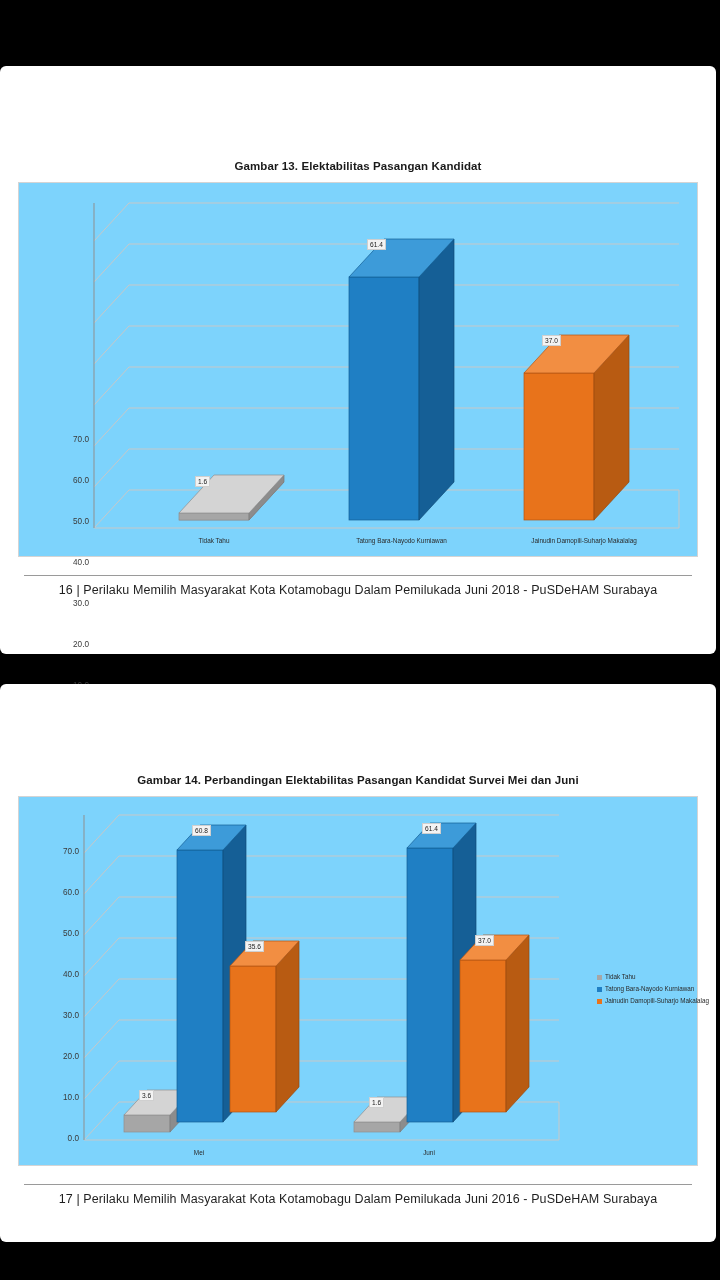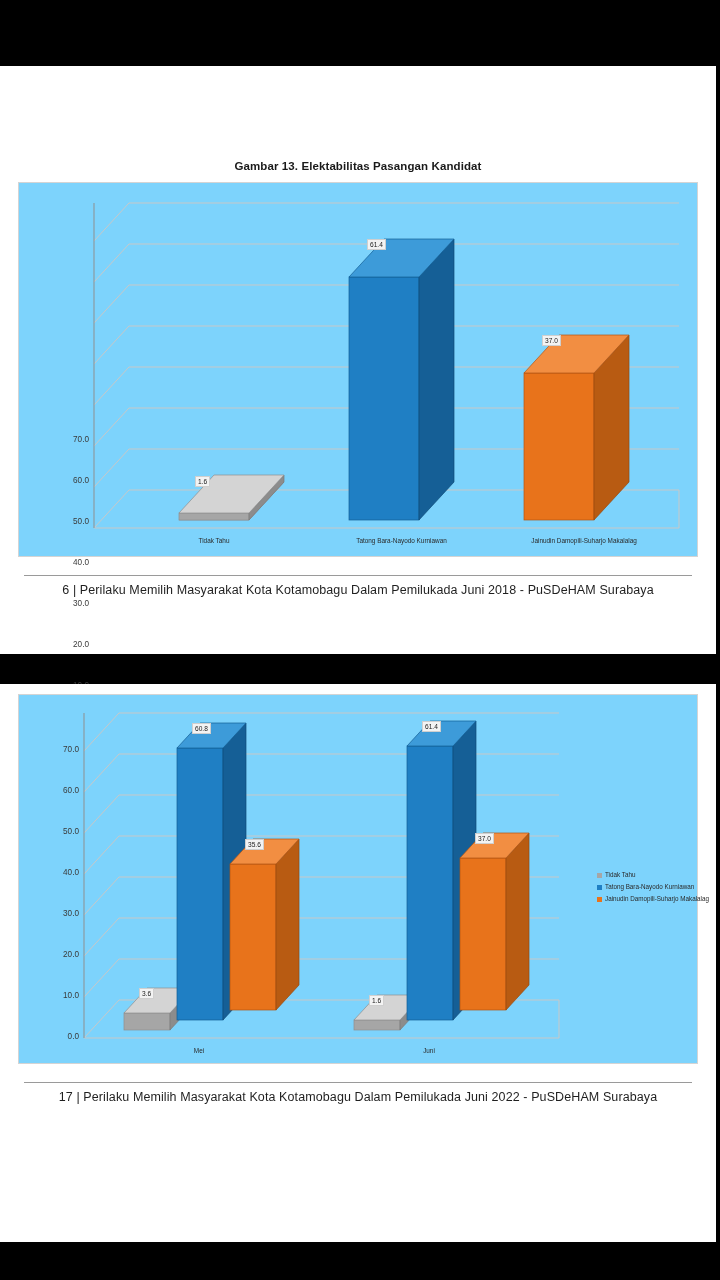--- a/index.html
+++ b/index.html
@@ -13,20 +13,21 @@
     font-family: "Liberation Sans", sans-serif;
     position: relative;
     overflow: hidden;
   }
   .page {
     position: absolute;
     left: 0;
     width: 716px;
     background: #ffffff;
     box-sizing: border-box;
+    border-radius: 6px;
   }
   #page-16 { top: 66px; height: 588px; }
   #page-17 { top: 684px; height: 558px; }
 
   .chart-title {
     text-align: center;
     font-size: 11.5px;
     font-weight: bold;
     color: #1a1a1a;
     letter-spacing: 0.1px;
@@ -158,25 +159,26 @@
       <div class="val-label" style="left:176px; top:293px;">1.6</div>
       <div class="val-label" style="left:348px; top:56px;">61.4</div>
       <div class="val-label" style="left:523px; top:152px;">37.0</div>
 
       <div class="cat-label" style="left:125px; top:354px; width:140px;">Tidak Tahu</div>
       <div class="cat-label" style="left:295px; top:354px; width:175px;">Tatong Bara-Nayodo Kurniawan</div>
       <div class="cat-label" style="left:460px; top:354px; width:210px;">Jainudin Damopili-Suharjo Makalalag</div>
     </div>
   </div>
 
-  <div class="footer" style="margin-top:18px;">6 | Perilaku Memilih Masyarakat Kota Kotamobagu Dalam Pemilukada Juni 2018 - PuSDeHAM Surabaya</div>
+  <div class="footer" style="margin-top:18px;">16 | Perilaku Memilih Masyarakat Kota Kotamobagu Dalam Pemilukada Juni 2018 - PuSDeHAM Surabaya</div>
 </div>
 
 <div class="page" id="page-17">
 
+  <div class="chart-title" style="margin-top:90px;">Gambar 14. Perbandingan Elektabilitas Pasangan Kandidat Survei Mei dan Juni</div>
 
   <div class="chart-frame" style="margin:10px 18px 0 18px; height:370px;">
     <div class="plot">
       <svg width="684" height="368" viewBox="0 0 684 368">
         <g stroke="#c8c8c8" stroke-width="1" fill="none">
           <line x1="100" y1="18" x2="540" y2="18"></line>
           <line x1="100" y1="59" x2="540" y2="59"></line>
           <line x1="100" y1="100" x2="540" y2="100"></line>
           <line x1="100" y1="141" x2="540" y2="141"></line>
           <line x1="100" y1="182" x2="540" y2="182"></line>
@@ -257,14 +259,14 @@
           <span>Tatong Bara-Nayodo Kurniawan</span>
         </div>
         <div class="legend-row">
           <span class="legend-swatch" style="background:#e8731b;"></span>
           <span>Jainudin Damopili-Suharjo Makalalag</span>
         </div>
       </div>
     </div>
   </div>
 
-  <div class="footer" style="margin-top:18px;">17 | Perilaku Memilih Masyarakat Kota Kotamobagu Dalam Pemilukada Juni 2022 - PuSDeHAM Surabaya</div>
+  <div class="footer" style="margin-top:18px;">17 | Perilaku Memilih Masyarakat Kota Kotamobagu Dalam Pemilukada Juni 2016 - PuSDeHAM Surabaya</div>
 </div>
 
 </body></html>

